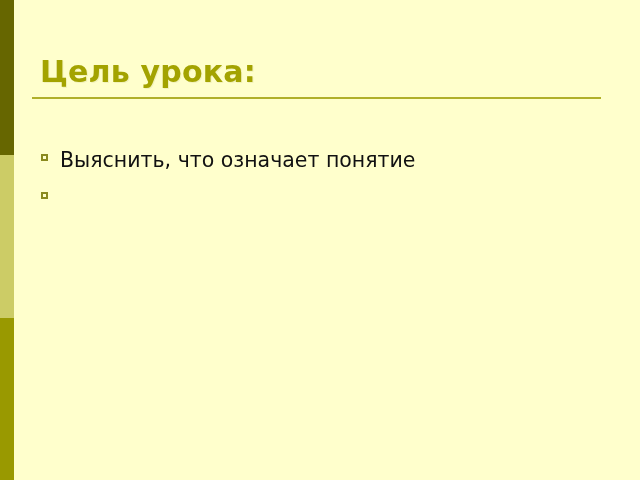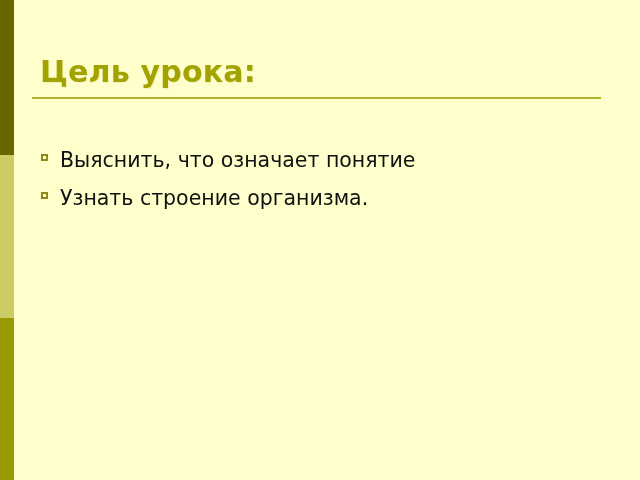--- a/index.html
+++ b/index.html
@@ -116,17 +116,16 @@
 
   <div class="title-rule"></div>
 
   <ul class="body-list">
     <li>
       <span class="bullet"></span>
       <span>Выяснить, что означает понятие</span>
     </li>
     <li>
       <span class="bullet"></span>
-      <span>Узнать строение организма.</span>
     </li>
   </ul>
 
 </div>
 
 </body></html>

